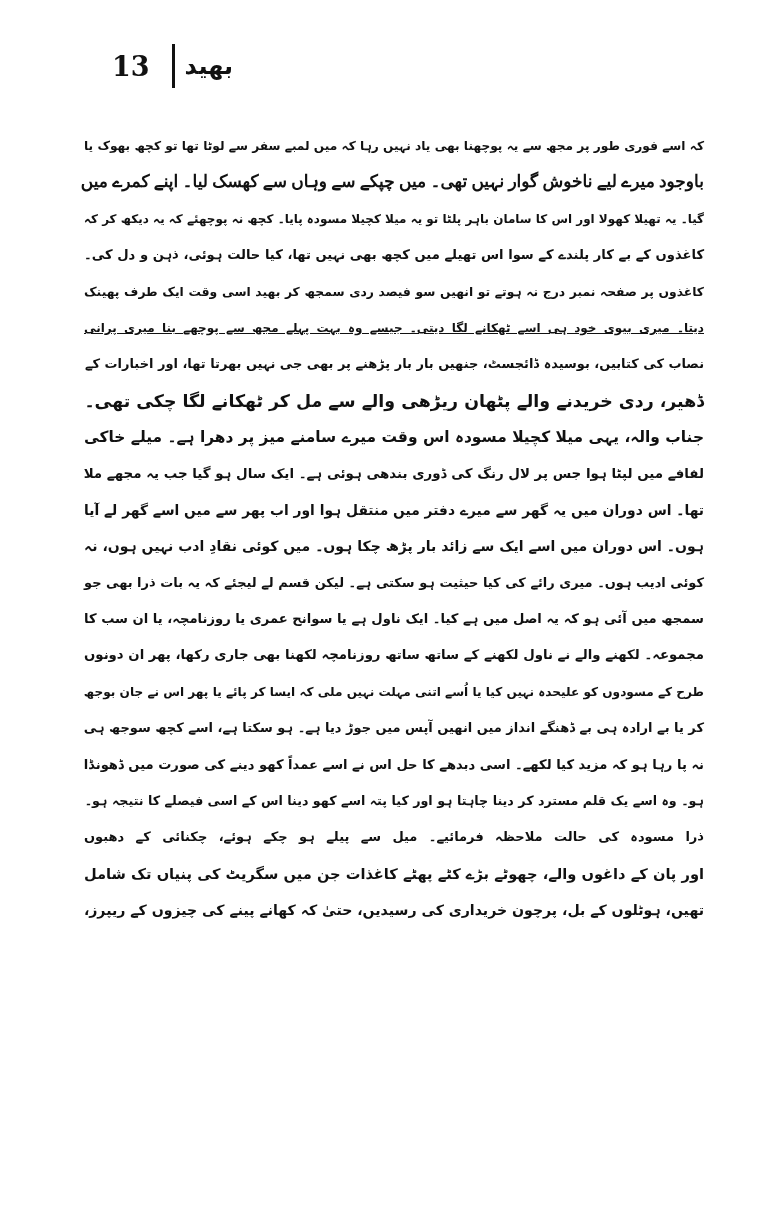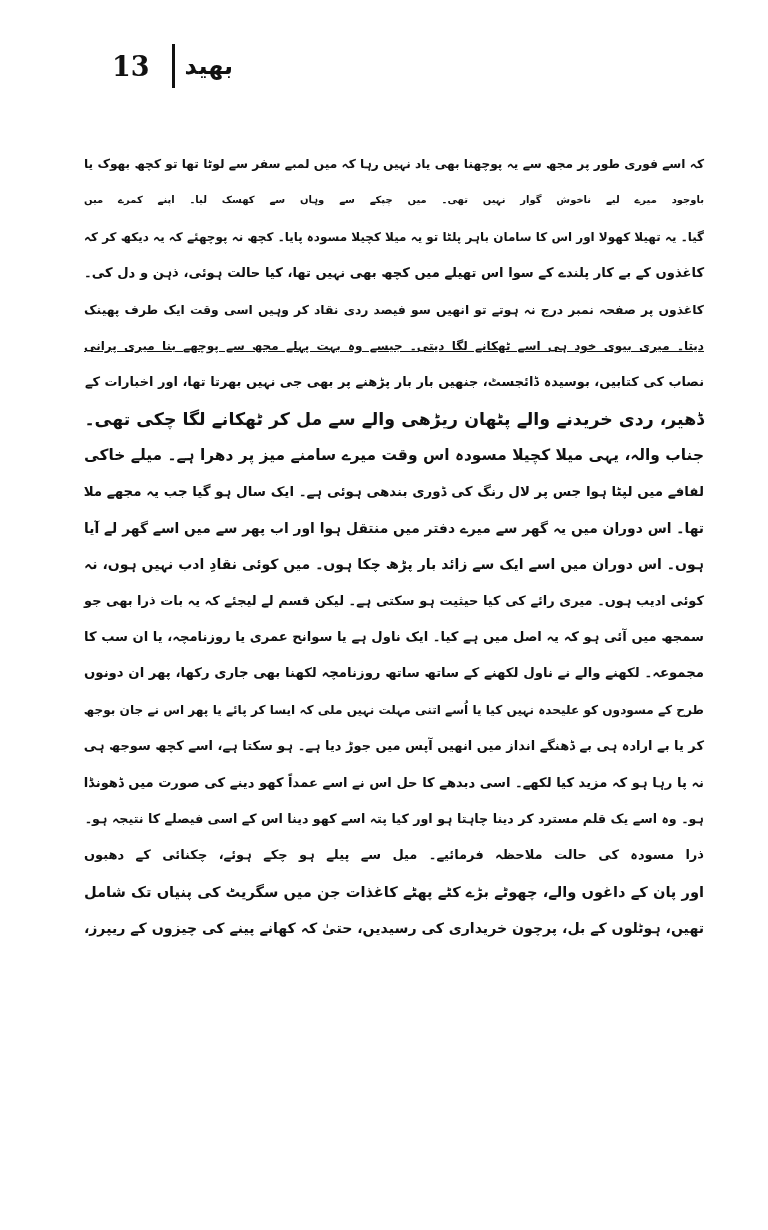--- a/index.html
+++ b/index.html
@@ -38,21 +38,21 @@
       margin: 0 10px 0 22px;
     }
     .running-title {
       font-family: "DejaVu Sans", sans-serif;
       font-weight: bold;
       font-size: 24px;
       direction: rtl;
     }
     .body-text {
       position: absolute;
-      top: 146px;
+      top: 128px;
       left: 84px;
       width: 620px;
       direction: rtl;
       text-align: justify;
       font-family: "DejaVu Sans", sans-serif;
       font-weight: bold;
       font-size: 20px;
       line-height: 36.4px;
     }
     .line {
@@ -70,24 +70,24 @@
 
 <div class="page-header">
   <span class="page-number">13</span>
   <span class="header-divider"></span>
   <span class="running-title">بھید</span>
 </div>
 
 <div class="body-text">
   <div>
     <span class="line" style="display: block; font-size: 12.19px;">کہ اسے فوری طور پر مجھ سے یہ پوچھنا بھی یاد نہیں رہا کہ میں لمبے سفر سے لوٹا تھا تو کچھ بھوک یا</span>
-    <span class="line" style="display: block; font-size: 10px;">باوجود میرے لیے ناخوش گوار نہیں تھی۔ میں چپکے سے وہاں سے کھسک لیا۔ اپنے کمرے میں</span>
+    <span class="line" style="display: block; font-size: 17px; font-family: Liberation Serif, serif;">باوجود میرے لیے ناخوش گوار نہیں تھی۔ میں چپکے سے وہاں سے کھسک لیا۔ اپنے کمرے میں</span>
     <span class="line" style="display: block; font-size: 11.98px;">گیا۔ یہ تھیلا کھولا اور اس کا سامان باہر پلٹا تو یہ میلا کچیلا مسودہ پایا۔ کچھ نہ پوچھئے کہ یہ دیکھ کر کہ</span>
     <span class="line" style="display: block; font-size: 13.12px;">کاغذوں کے بے کار پلندے کے سوا اس تھیلے میں کچھ بھی نہیں تھا، کیا حالت ہوئی، ذہن و دل کی۔</span>
-    <span class="line" style="display: block; font-size: 12.34px;">کاغذوں پر صفحہ نمبر درج نہ ہوتے تو انھیں سو فیصد ردی نقاد کر وہیں اسی وقت ایک طرف پھینک</span>
+    <span class="line" style="display: block; font-size: 12.34px;">کاغذوں پر صفحہ نمبر درج نہ ہوتے تو انھیں سو فیصد ردی سمجھ کر بھید اسی وقت ایک طرف پھینک</span>
     <span class="line" style="display: block; font-size: 12px; text-decoration: underline;">دیتا۔ میری بیوی خود ہی اسے ٹھکانے لگا دیتی۔ جیسے وہ بہت پہلے مجھ سے پوچھے بنا میری پرانی</span>
     <span class="line" style="display: block; font-size: 12.98px; margin-left: 31px;">نصاب کی کتابیں، بوسیدہ ڈائجسٹ، جنھیں بار بار پڑھنے پر بھی جی نہیں بھرتا تھا، اور اخبارات کے</span>
     <span class="line last" style="display: block; font-size: 17.39px;">ڈھیر، ردی خریدنے والے پٹھان ریڑھی والے سے مل کر ٹھکانے لگا چکی تھی۔</span>
   </div>
   <div>
     <span class="line" style="display: block; font-size: 15.42px;">جناب والہ، یہی میلا کچیلا مسودہ اس وقت میرے سامنے میز پر دھرا ہے۔ میلے خاکی</span>
     <span class="line" style="display: block; font-size: 13.41px;">لفافے میں لپٹا ہوا جس پر لال رنگ کی ڈوری بندھی ہوئی ہے۔ ایک سال ہو گیا جب یہ مجھے ملا</span>
     <span class="line" style="display: block; font-size: 13.85px;">تھا۔ اس دوران میں یہ گھر سے میرے دفتر میں منتقل ہوا اور اب پھر سے میں اسے گھر لے آیا</span>
     <span class="line" style="display: block; font-size: 14.03px;">ہوں۔ اس دوران میں اسے ایک سے زائد بار پڑھ چکا ہوں۔ میں کوئی نقادِ ادب نہیں ہوں، نہ</span>
     <span class="line" style="display: block; font-size: 12.98px;">کوئی ادیب ہوں۔ میری رائے کی کیا حیثیت ہو سکتی ہے۔ لیکن قسم لے لیجئے کہ یہ بات ذرا بھی جو</span>

